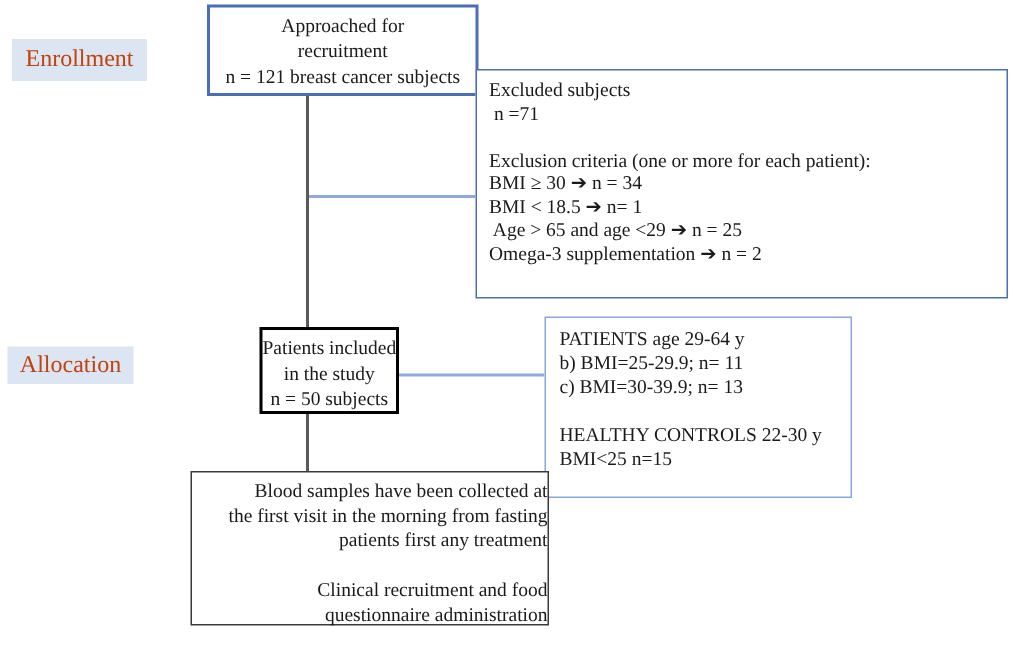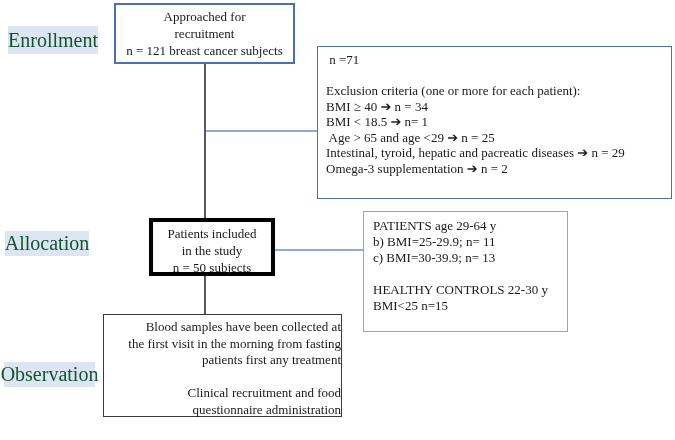--- a/index.html
+++ b/index.html
@@ -15,53 +15,53 @@
     font-family: "Liberation Serif", "DejaVu Serif", serif;
     color: #1a1a1a;
     overflow: hidden;
   }
   .stage-label {
     position: absolute;
     background: #dbe6f2;
     display: flex;
     align-items: center;
     justify-content: center;
-    font-size: 20px;
-    color: #14532d;
+    font-size: 16px;
+    color: #c2410c;
   }
   #stage-enrollment  { left: 8px;  top: 26px;  width: 90px; height: 28px; }
   #stage-allocation  { left: 5px;  top: 231px; width: 84px; height: 25px; }
   #stage-observation { left: 4px;  top: 362px; width: 91px; height: 25px; }
 
   .flow-box {
     position: absolute;
     background: #ffffff;
     box-sizing: border-box;
     font-size: 13px;
     line-height: 16px;
   }
-  .center-text { text-align: center; }
+  .center-text { text-align: center; margin-left: 24px; }
   .left-text   { text-align: left; }
   .line { white-space: pre; }
 
   #box-approached {
     left: 114px; top: 3px; width: 181px; height: 61px;
     border: 2px solid #4a6fb8;
     line-height: 17px;
     padding-top: 3px;
   }
   #box-excluded {
     left: 317px; top: 46px; width: 355px; height: 153px;
     border: 1.5px solid #4a6fb8;
     padding: 5px 6px 0 8px;
     line-height: 15.5px;
   }
   #box-included {
-    left: 149px; top: 218px; width: 126px; height: 58px;
-    border: 4px solid #000000;
+    left: 149px; top: 218px; width: 93px; height: 58px;
+    border: 2px solid #000000;
     line-height: 17px;
     padding-top: 3px;
   }
   #box-patients-detail {
     left: 363px; top: 211px; width: 205px; height: 121px;
     border: 1.5px solid #85a9dc;
     padding: 6px 16px 0 9px;
   }
   #box-observation {
     left: 103px; top: 314px; width: 239px; height: 103px;
@@ -81,44 +81,43 @@
 </style>
 </head>
 <body>
 
 <div id="canvas">
 
   <div id="stage-enrollment" class="stage-label">Enrollment</div>
 
   <div id="stage-allocation" class="stage-label">Allocation</div>
 
-  <div id="stage-observation" class="stage-label">Observation</div>
 
   <div id="conn-top-to-included" class="connector v-line"></div>
 
   <div id="conn-to-excluded" class="connector h-line"></div>
 
   <div id="conn-included-to-obs" class="connector v-line"></div>
 
   <div id="conn-to-patients" class="connector h-line"></div>
 
   <div id="box-approached" class="flow-box center-text">
       <div class="line">Approached for</div>
       <div class="line">recruitment</div>
       <div class="line">n = 121 breast cancer subjects</div>
     </div>
 
   <div id="box-excluded" class="flow-box left-text">
+      <div class="line">Excluded subjects</div>
       <div class="line"> n =71</div>
       <div class="line">&nbsp;</div>
       <div class="line">Exclusion criteria (one or more for each patient):</div>
-      <div class="line">BMI ≥ 40 ➔ n = 34</div>
+      <div class="line">BMI ≥ 30 ➔ n = 34</div>
       <div class="line">BMI &lt; 18.5 ➔ n= 1</div>
       <div class="line"> Age &gt; 65 and age &lt;29 ➔ n = 25</div>
-      <div class="line">Intestinal, tyroid, hepatic and pacreatic diseases ➔ n = 29</div>
       <div class="line">Omega-3 supplementation ➔ n = 2</div>
     </div>
 
   <div id="box-included" class="flow-box center-text">
       <div class="line">Patients included</div>
       <div class="line">in the study</div>
       <div class="line">n = 50 subjects</div>
     </div>
 
   <div id="box-patients-detail" class="flow-box left-text">

